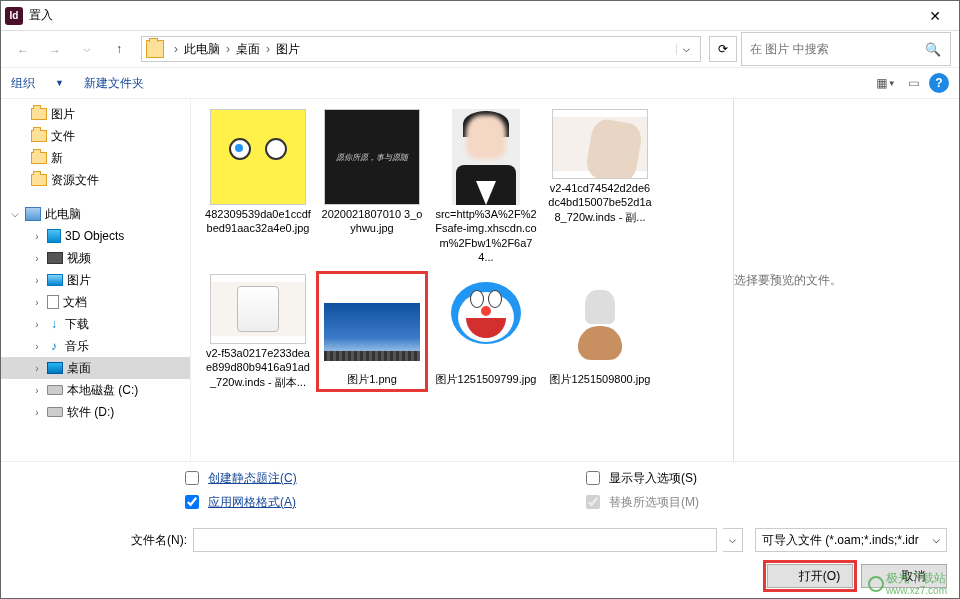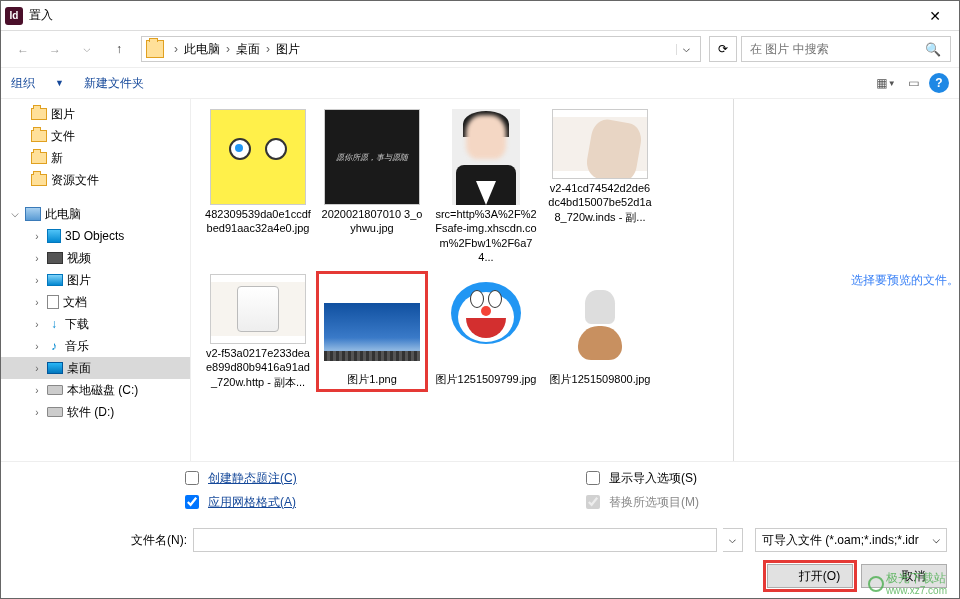--- a/index.html
+++ b/index.html
@@ -11,21 +11,21 @@
 .close-btn { width: 40px; height: 28px; display: flex; align-items: center; justify-content: center; font-size: 14px; cursor: pointer; }
 .navbar { height: 36px; display: flex; align-items: center; padding: 4px 8px; gap: 4px; }
 .nav-btn { width: 28px; height: 26px; display: flex; align-items: center; justify-content: center; color: #999; cursor: default; }
 .nav-btn.enabled { color: #333; cursor: pointer; }
 .breadcrumb { flex: 1; display: flex; align-items: center; border: 1px solid #ccc; height: 26px; padding: 0 4px; margin: 0 4px; background: #fff; }
 .bc-icon { width: 18px; height: 18px; background: #ffe099; border: 1px solid #e0a020; margin-right: 4px; position: relative; }
 .bc-icon::before { content: ""; position: absolute; top: -3px; left: 2px; width: 7px; height: 3px; background: #ffe099; border: 1px solid #e0a020; border-bottom: none; }
 .bc-sep { margin: 0 6px; color: #666; }
 .bc-drop { width: 20px; text-align: center; border-left: 1px solid #ddd; cursor: pointer; }
 .refresh-btn { width: 28px; height: 26px; border: 1px solid #ccc; display: flex; align-items: center; justify-content: center; cursor: pointer; }
-.search-box { width: 210px; height: 26px; border: 1px solid #ccc; display: flex; align-items: center; padding: 8px 6px; color: #888; position: relative; }
+.search-box { width: 210px; height: 26px; border: 1px solid #ccc; display: flex; align-items: center; padding: 16px 6px; color: #888; position: relative; }
 .search-box input { border: none; outline: none; flex: 1; color: #888; }
 .search-icon { position: absolute; right: 8px; font-size: 13px; }
 .toolbar { height: 32px; display: flex; align-items: center; padding: 0 10px; gap: 20px; border-top: 1px solid #eee; border-bottom: 1px solid #eee; }
 .tb-text { color: #16499a; cursor: pointer; }
 .tb-right { margin-left: auto; display: flex; gap: 2px; align-items: center; }
 .tb-icon { width: 26px; height: 22px; display: flex; align-items: center; justify-content: center; cursor: pointer; color: #555; }
 .help-icon { width: 20px; height: 20px; border-radius: 50%; background: #1e88e5; color: #fff; display: flex; align-items: center; justify-content: center; font-weight: bold; }
 .body-row { flex: 1; display: flex; overflow: hidden; }
 .sidebar { width: 190px; overflow-y: auto; padding: 4px 0; border-right: 1px solid #eee; }
 .tree-item { display: flex; align-items: center; height: 22px; padding: 0 8px; gap: 4px; cursor: pointer; }
@@ -43,21 +43,21 @@
 .down-icon { width: 14px; height: 14px; display: flex; align-items: center; justify-content: center; color: #0288d1; font-weight: bold; }
 .music-icon { width: 14px; height: 14px; display: flex; align-items: center; justify-content: center; color: #0288d1; }
 .desktop-icon { width: 16px; height: 12px; background: linear-gradient(#29b6f6,#0277bd); border: 1px solid #01579b; }
 .file-area { flex: 1; display: flex; overflow: hidden; }
 .thumbs { flex: 1; overflow-y: auto; padding: 8px 4px; border-right: 1px solid #ddd; }
 .thumbs-grid { display: grid; grid-template-columns: repeat(4, 110px); gap: 6px 4px; justify-content: start; padding-left: 8px; }
 .thumb { width: 110px; display: flex; flex-direction: column; align-items: center; cursor: pointer; padding: 2px; }
 .thumb.selected { outline: 3px solid #e53935; outline-offset: -2px; }
 .thumb-img { width: 96px; height: 96px; display: flex; align-items: center; justify-content: center; border: 1px solid #ccc; margin-bottom: 2px; overflow: hidden; }
 .thumb-label { text-align: center; font-size: 11px; word-break: break-all; line-height: 1.3; max-height: 70px; overflow: hidden; }
-.preview { width: 225px; display: flex; align-items: center; justify-content: flex-end; color: #3b82f6; font-size: 12px; }
+.preview { width: 225px; display: flex; align-items: center; justify-content: flex-start; color: #737373; font-size: 12px; }
 .options { padding: 6px 16px 10px 180px; display: grid; grid-template-columns: 1fr 1fr; gap: 4px 40px; border-top: 1px solid #eee; }
 .opt { display: flex; align-items: center; gap: 6px; }
 .opt input[type=checkbox] { width: 14px; height: 14px; }
 .opt .link { color: #16499a; text-decoration: underline; }
 .opt.disabled { color: #888; }
 .filename-row { display: flex; align-items: center; padding: 6px 12px; gap: 6px; }
 .fn-label { margin-left: 118px; }
 .fn-input { flex: 1; height: 24px; border: 1px solid #ccc; padding: 0 4px; }
 .fn-drop { width: 20px; height: 24px; border: 1px solid #ccc; border-left: none; display: flex; align-items: center; justify-content: center; cursor: pointer; font-size: 9px; }
 .filter { width: 192px; height: 24px; border: 1px solid #ccc; padding: 0 6px; display: flex; align-items: center; margin-left: 6px; cursor: pointer; white-space: nowrap; overflow: hidden; position: relative; }
@@ -246,21 +246,21 @@
           <div class="thumb">
             <div class="thumb-img" style="height:70px">
                 <div class="girl"></div>
               </div>
             <div class="thumb-label">v2-41cd74542d2de6dc4bd15007be52d1a8_720w.inds - 副...</div>
           </div>
           <div class="thumb">
             <div class="thumb-img" style="height:70px">
                 <div class="perfume"></div>
               </div>
-            <div class="thumb-label">v2-f53a0217e233deae899d80b9416a91ad_720w.http - 副本...</div>
+            <div class="thumb-label">v2-f53a0217e233deae899d80b9416a91ad_720w.inds - 副本...</div>
           </div>
           <div class="thumb selected">
             <div class="thumb-img" style="border:none">
                 <div class="sky"></div>
               </div>
             <div class="thumb-label">图片1.png</div>
           </div>
           <div class="thumb">
             <div class="thumb-img" style="border:none">
                 <div class="dora">

